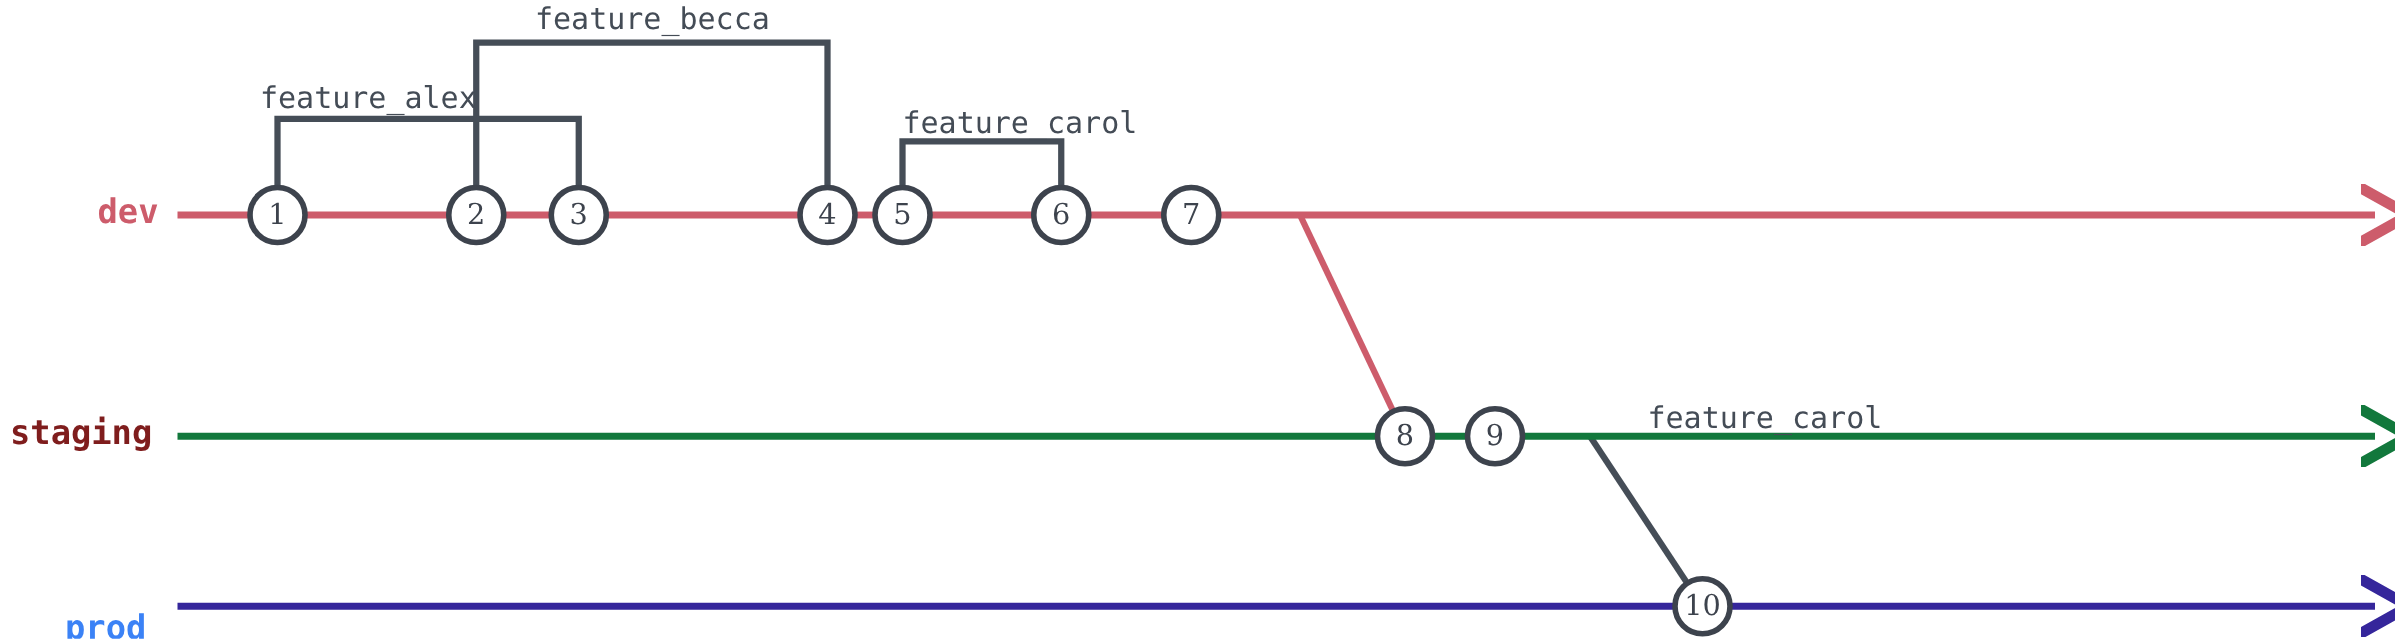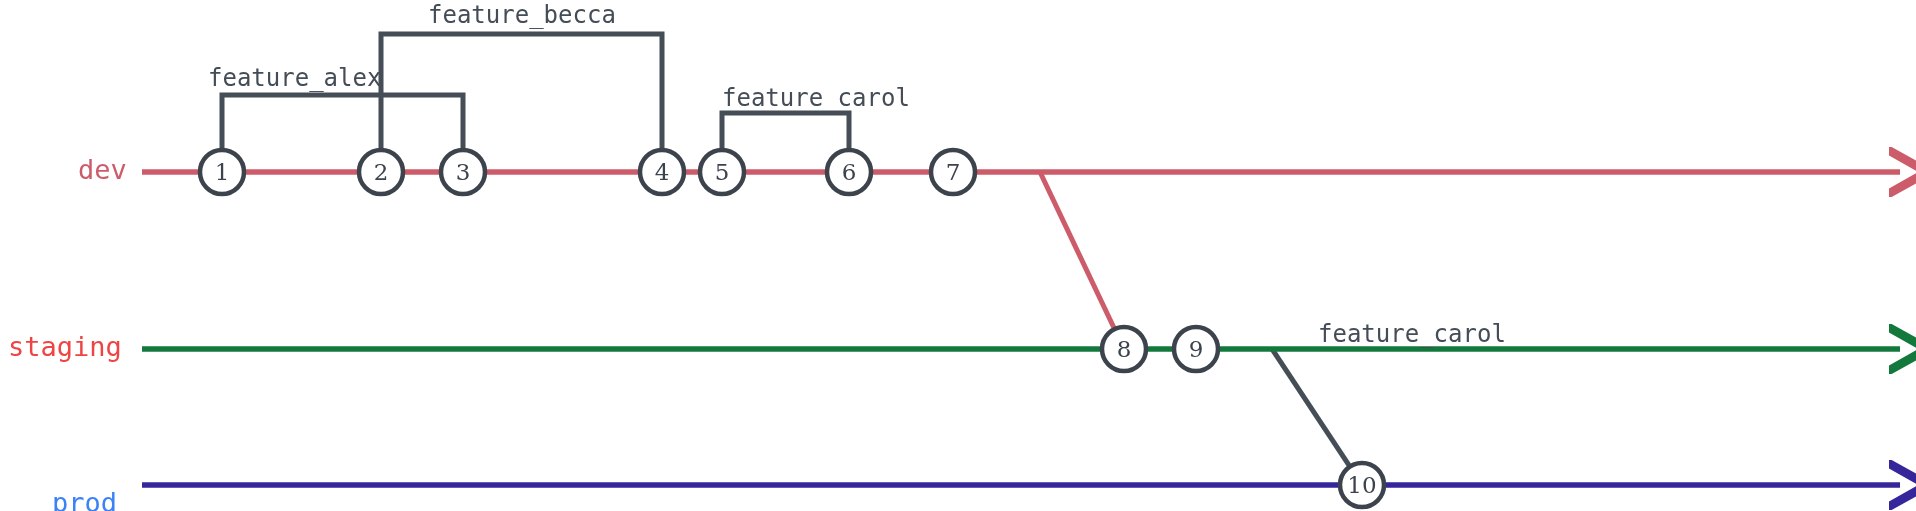--- a/index.html
+++ b/index.html
@@ -1,21 +1,21 @@
 <!DOCTYPE html>
 <html><head>
 <meta charset="utf-8">
 <style>
   html,body{margin:0;padding:0;background:#ffffff;}
   body{width:1916px;height:511px;overflow:hidden;
        font-family:"DejaVu Sans Mono","Liberation Mono",monospace;}
   #stage{position:relative;width:1916px;height:511px;}
   svg#graph{position:absolute;left:0;top:0;width:1916px;height:511px;}
   .branch-label{
-    position:absolute;font-weight:normal;font-size:27px;
+    position:absolute;font-weight:bold;font-size:27px;
     font-family:"DejaVu Sans Mono","Liberation Mono",monospace;
     white-space:nowrap;letter-spacing:0px;
   }
   .feature-label{
     position:absolute;font-size:24px;color:#444c56;
     font-family:"DejaVu Sans Mono","Liberation Mono",monospace;
     white-space:nowrap;
   }
   .node-num{
     font-family:"DejaVu Serif","Liberation Serif",serif;
@@ -103,21 +103,21 @@
         </g>
         <g>
           <circle cx="1362" cy="485" r="22" fill="#ffffff" stroke="#3d434d" stroke-width="4.5"></circle>
           <text x="1362" y="485" text-anchor="middle" dominant-baseline="central" class="node-num">10</text>
         </g>
       </g>
   </svg>
 
   <div id="branch-label-layer">
       <div class="branch-label" style="left: 78px; top: 154px; color: rgb(205, 92, 107);">dev</div>
-      <div class="branch-label" style="left: 8px; top: 331px; color: #ef4444;">staging</div>
+      <div class="branch-label" style="left: 8px; top: 331px; color: #7f1d1d;">staging</div>
       <div class="branch-label" style="left: 52px; top: 487px; color: #3b82f6;">prod</div>
     </div>
   <div id="feature-label-layer">
       <div class="feature-label" style="left: 208px; top: 64px;">feature_alex</div>
       <div class="feature-label" style="left: 388px; top: 1px; margin-left: 40px;">feature_becca</div>
       <div class="feature-label" style="left: 722px; top: 84px;">feature_carol</div>
     </div>
   <div id="edge-label-layer">
       <div class="feature-label" style="left: 1318px; top: 320px;">feature_carol</div>
     </div>

